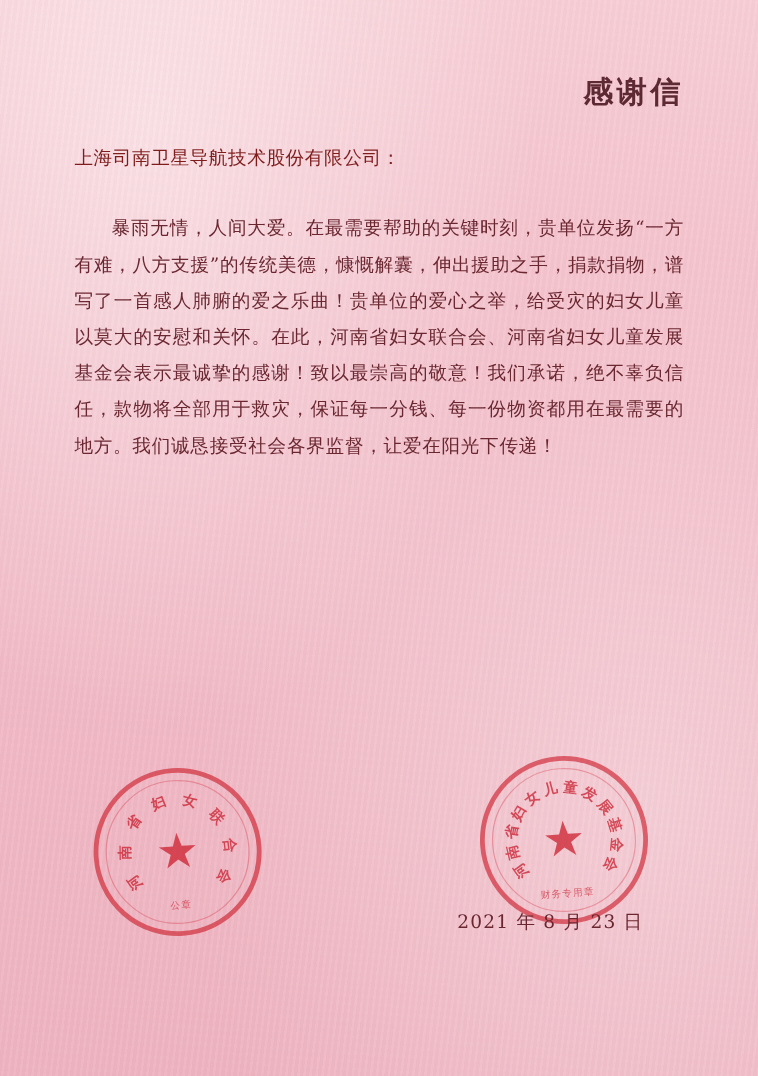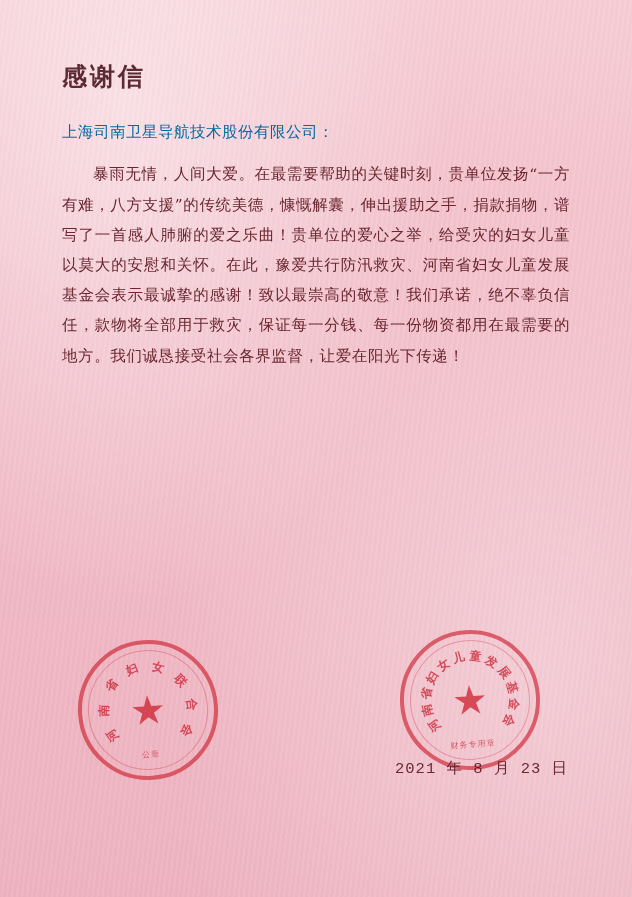--- a/index.html
+++ b/index.html
@@ -34,34 +34,34 @@
   }
 
   .content {
     position: absolute;
     left: 0; top: 0; right: 0; bottom: 0;
     padding: 56px 62px 0 62px;
     box-sizing: border-box;
   }
 
   .doc-title {
-    text-align: left;
+    text-align: right;
     font-size: 25px;
     font-weight: bold;
     letter-spacing: 3px;
     color: #5d2a33;
     margin: 4px 0 26px 0;
     font-family: "DejaVu Serif", "Liberation Serif", serif;
   }
 
   .salutation {
     font-size: 15.5px;
-    color: #0369a1;
+    color: #7f1d1d;
     letter-spacing: 0.5px;
-    margin-bottom: 14px;
+    margin-bottom: 30px;
     line-height: 1.7;
   }
 
   p.body-para {
     font-size: 15.5px;
     color: #6a2730;
     line-height: 1.95;
     letter-spacing: 0.6px;
     margin: 0 0 14px 0;
     text-align: justify;
@@ -139,42 +139,41 @@
     font-size: 15.5px;
     color: #6a2730;
     letter-spacing: 0.5px;
     white-space: nowrap;
   }
   #org-left { left: 88px; top: 60px; }
   #org-right { left: 312px; top: 52px; }
 
   .date-line {
     position: absolute;
-    left: 395px;
+    left: 381px;
     top: 128px;
     font-size: 15.5px;
     color: #6a2730;
     letter-spacing: 1px;
     white-space: nowrap;
-    font-family: Liberation Mono, monospace;
   }
 </style>
 </head>
 <body>
 
 <div class="page"></div>
 
 <div class="content">
 
   <div class="doc-title">感谢信</div>
 
   <div class="salutation">上海司南卫星导航技术股份有限公司：</div>
 
 
-  <p class="body-para">暴雨无情，人间大爱。在最需要帮助的关键时刻，贵单位发扬“一方有难，八方支援”的传统美德，慷慨解囊，伸出援助之手，捐款捐物，谱写了一首感人肺腑的爱之乐曲！贵单位的爱心之举，给受灾的妇女儿童以莫大的安慰和关怀。在此，豫爱共行防汛救灾、河南省妇女儿童发展基金会表示最诚挚的感谢！致以最崇高的敬意！我们承诺，绝不辜负信任，款物将全部用于救灾，保证每一分钱、每一份物资都用在最需要的地方。我们诚恳接受社会各界监督，让爱在阳光下传递！</p>
+  <p class="body-para">暴雨无情，人间大爱。在最需要帮助的关键时刻，贵单位发扬“一方有难，八方支援”的传统美德，慷慨解囊，伸出援助之手，捐款捐物，谱写了一首感人肺腑的爱之乐曲！贵单位的爱心之举，给受灾的妇女儿童以莫大的安慰和关怀。在此，河南省妇女联合会、河南省妇女儿童发展基金会表示最诚挚的感谢！致以最崇高的敬意！我们承诺，绝不辜负信任，款物将全部用于救灾，保证每一分钱、每一份物资都用在最需要的地方。我们诚恳接受社会各界监督，让爱在阳光下传递！</p>
 
 </div>
 
 <div class="stamps">
 
   <div class="seal" id="seal-left">
     <div class="inner-ring"></div>
     <div class="arc-text">
         <span style="transform: rotate(-2.12058rad) translate(-50%, -52px);">河</span>
         <span style="transform: rotate(-1.5147rad) translate(-50%, -52px);">南</span>

